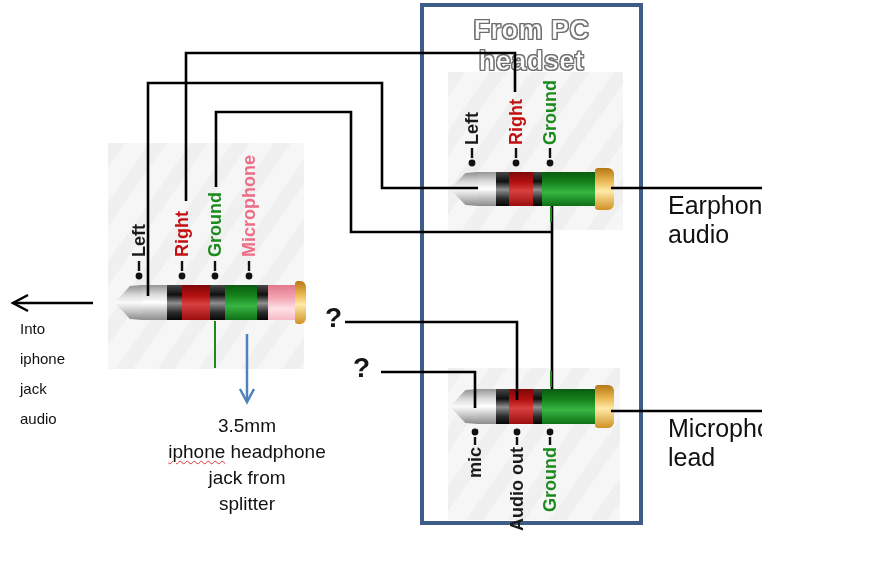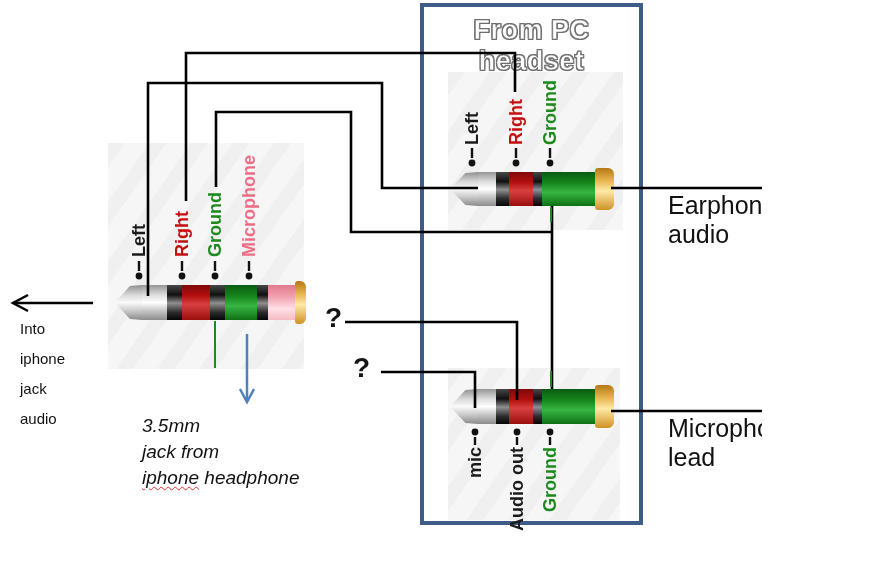--- a/index.html
+++ b/index.html
@@ -31,21 +31,21 @@
   .seg.gold{background:linear-gradient(180deg,#b57816 0%,#e8b54e 30%,#ffe9a8 55%,#cf9224 100%);
       border-radius:3px 6px 6px 3px;}
 
   
   .vlabel{position:absolute;writing-mode:vertical-rl;transform:rotate(180deg);
       font-weight:700;font-size:18px;line-height:20px;white-space:nowrap;letter-spacing:0;}
 
   .note{position:absolute;}
   .lead-label{font-size:25px;}
   .into-label{font-size:15px;line-height:30px;}
-  .splitter-note{width:210px;text-align:left;font-size:19px;line-height:26px;font-style:italic;}
+  .splitter-note{width:210px;text-align:center;font-size:19px;line-height:26px;}
   .qmark{font-size:28px;font-weight:600;line-height:30px;color:#151515;}
   .misspell{text-decoration:underline;text-decoration-style:wavy;
       text-decoration-color:#e03030;text-decoration-thickness:1px;text-underline-offset:2px;}
 
   svg.overlay{position:absolute;left:0;top:0;pointer-events:none;}
 </style>
 </head>
 <body>
 
 <div class="canvas">
@@ -108,22 +108,23 @@
 
   <div class="note into-label" style="left:20px;top:314px">
     <div>Into</div>
     <div>iphone</div>
     <div>jack</div>
     <div>audio</div>
   </div>
 
   <div class="note splitter-note" style="left:142px;top:413px">
     <div>3.5mm</div>
+    <div><span class="misspell">iphone</span><span> headphone</span></div>
     <div>jack from</div>
-    <div><span class="misspell">iphone</span><span> headphone</span></div>
+    <div>splitter</div>
   </div>
 
   <div class="note qmark" style="left:325px;top:303px">?</div>
   <div class="note qmark" style="left:353px;top:353px">?</div>
 
   <svg class="overlay" width="886" height="570" viewBox="0 0 886 570">
 
     <g stroke="#111" stroke-width="2.4" fill="#111">
       <line x1="472" y1="148" x2="472" y2="158"></line>
         <circle cx="472" cy="163" r="3.4" stroke="none"></circle>

